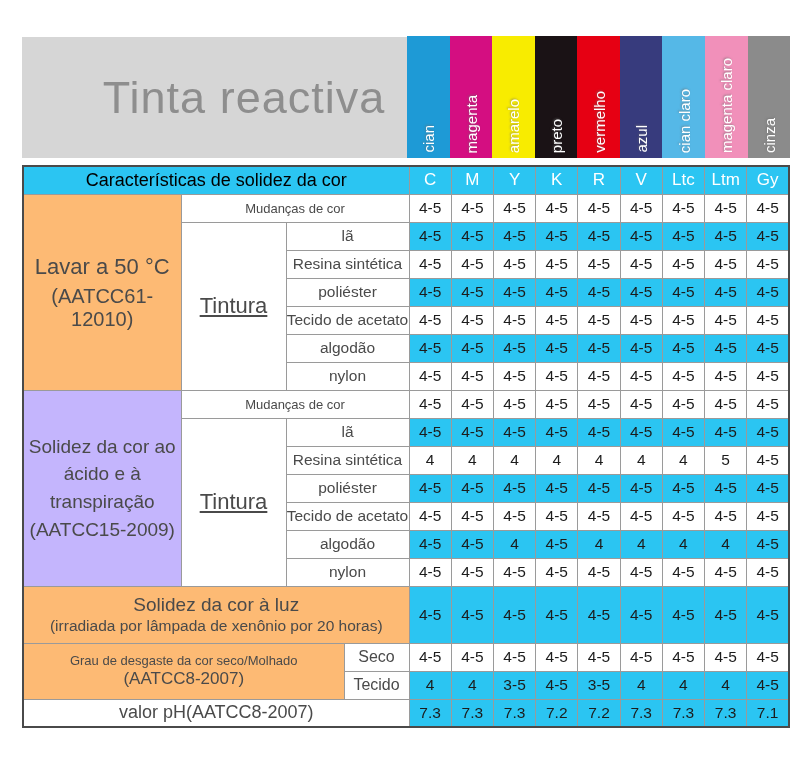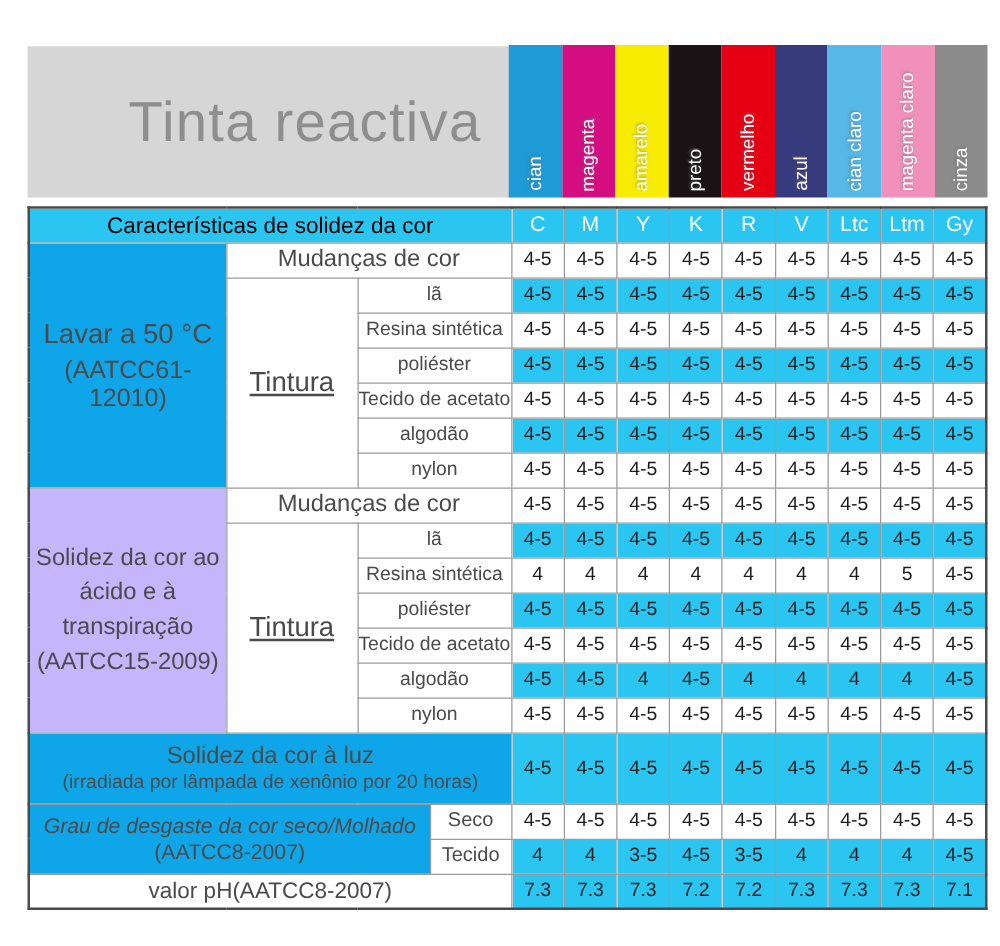--- a/index.html
+++ b/index.html
@@ -40,31 +40,31 @@
   td,th{
     border:1px solid #9A9A9A;text-align:center;vertical-align:middle;
     padding:0;overflow:hidden;font-weight:normal;color:#4A4A4A;
   }
   tr{height:28px;}
   tr.tall{height:57px;}
   th.hdr{background:var(--cyan,#2BC5F2);color:#000000;font-size:18px;}
   th.colh{background:var(--cyan,#2BC5F2);color:#fff;font-size:17px;}
   td.val{font-size:15.5px;color:#1C1C1C;background:#fff;}
   tr[data-hl="1"] td.val{background:var(--cyan,#2BC5F2);}
-  td.group{background:#0ea5e9;}
+  td.group{background:#fdba74;}
   .g-title{font-size:22px;line-height:1.3;}
   .g-code{font-size:20px;margin-top:3px;}
   td.group-pre{font-size:19px;line-height:1.45;white-space:pre-line;background:#c4b5fd;}
   td.tintura{font-size:22px;background:#fff;text-decoration:underline;}
-  td.sub{font-size:19px;background:#fff;margin-top:32px;}
+  td.sub{font-size:13px;background:#fff;margin-top:32px;}
   td.mat{font-size:15.5px;background:#fff;}
   td.seco{font-size:16px;background:#fff;}
   .luz-title{font-size:19px;}
   .luz-sub{font-size:15.5px;margin-top:1px;}
-  .grau-title{font-size:17px;font-style:italic;}
+  .grau-title{font-size:13px;}
   .grau-code{font-size:17px;margin-top:1px;}
   td.ph{font-size:18px;background:#fff;}
 </style>
 </head>
 <body>
 
 <div class="banner">
   <h1>Tinta reactiva</h1>
 </div>
 

